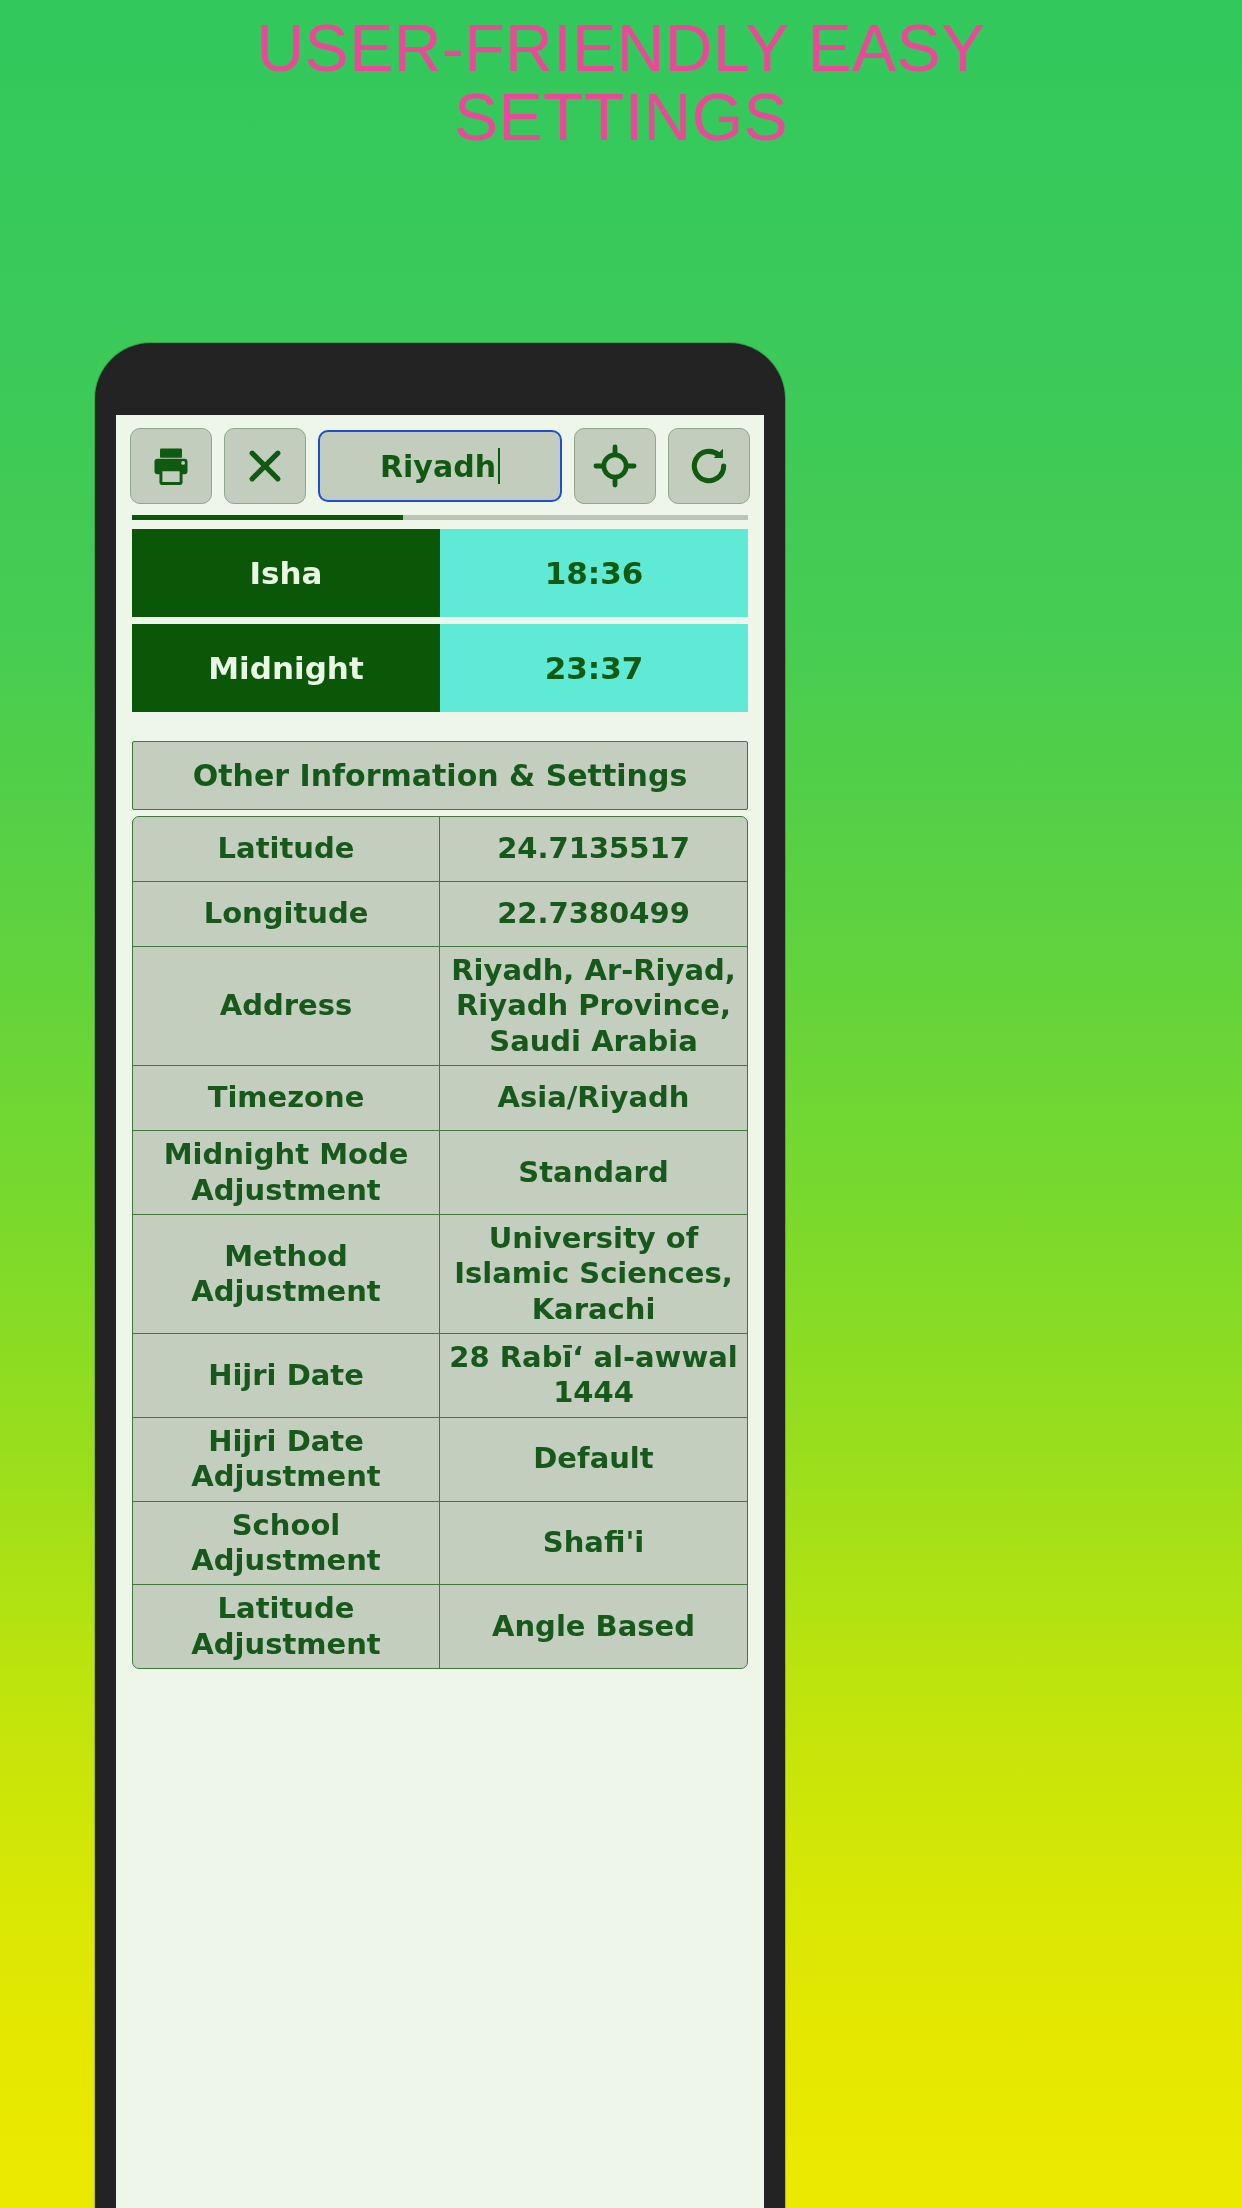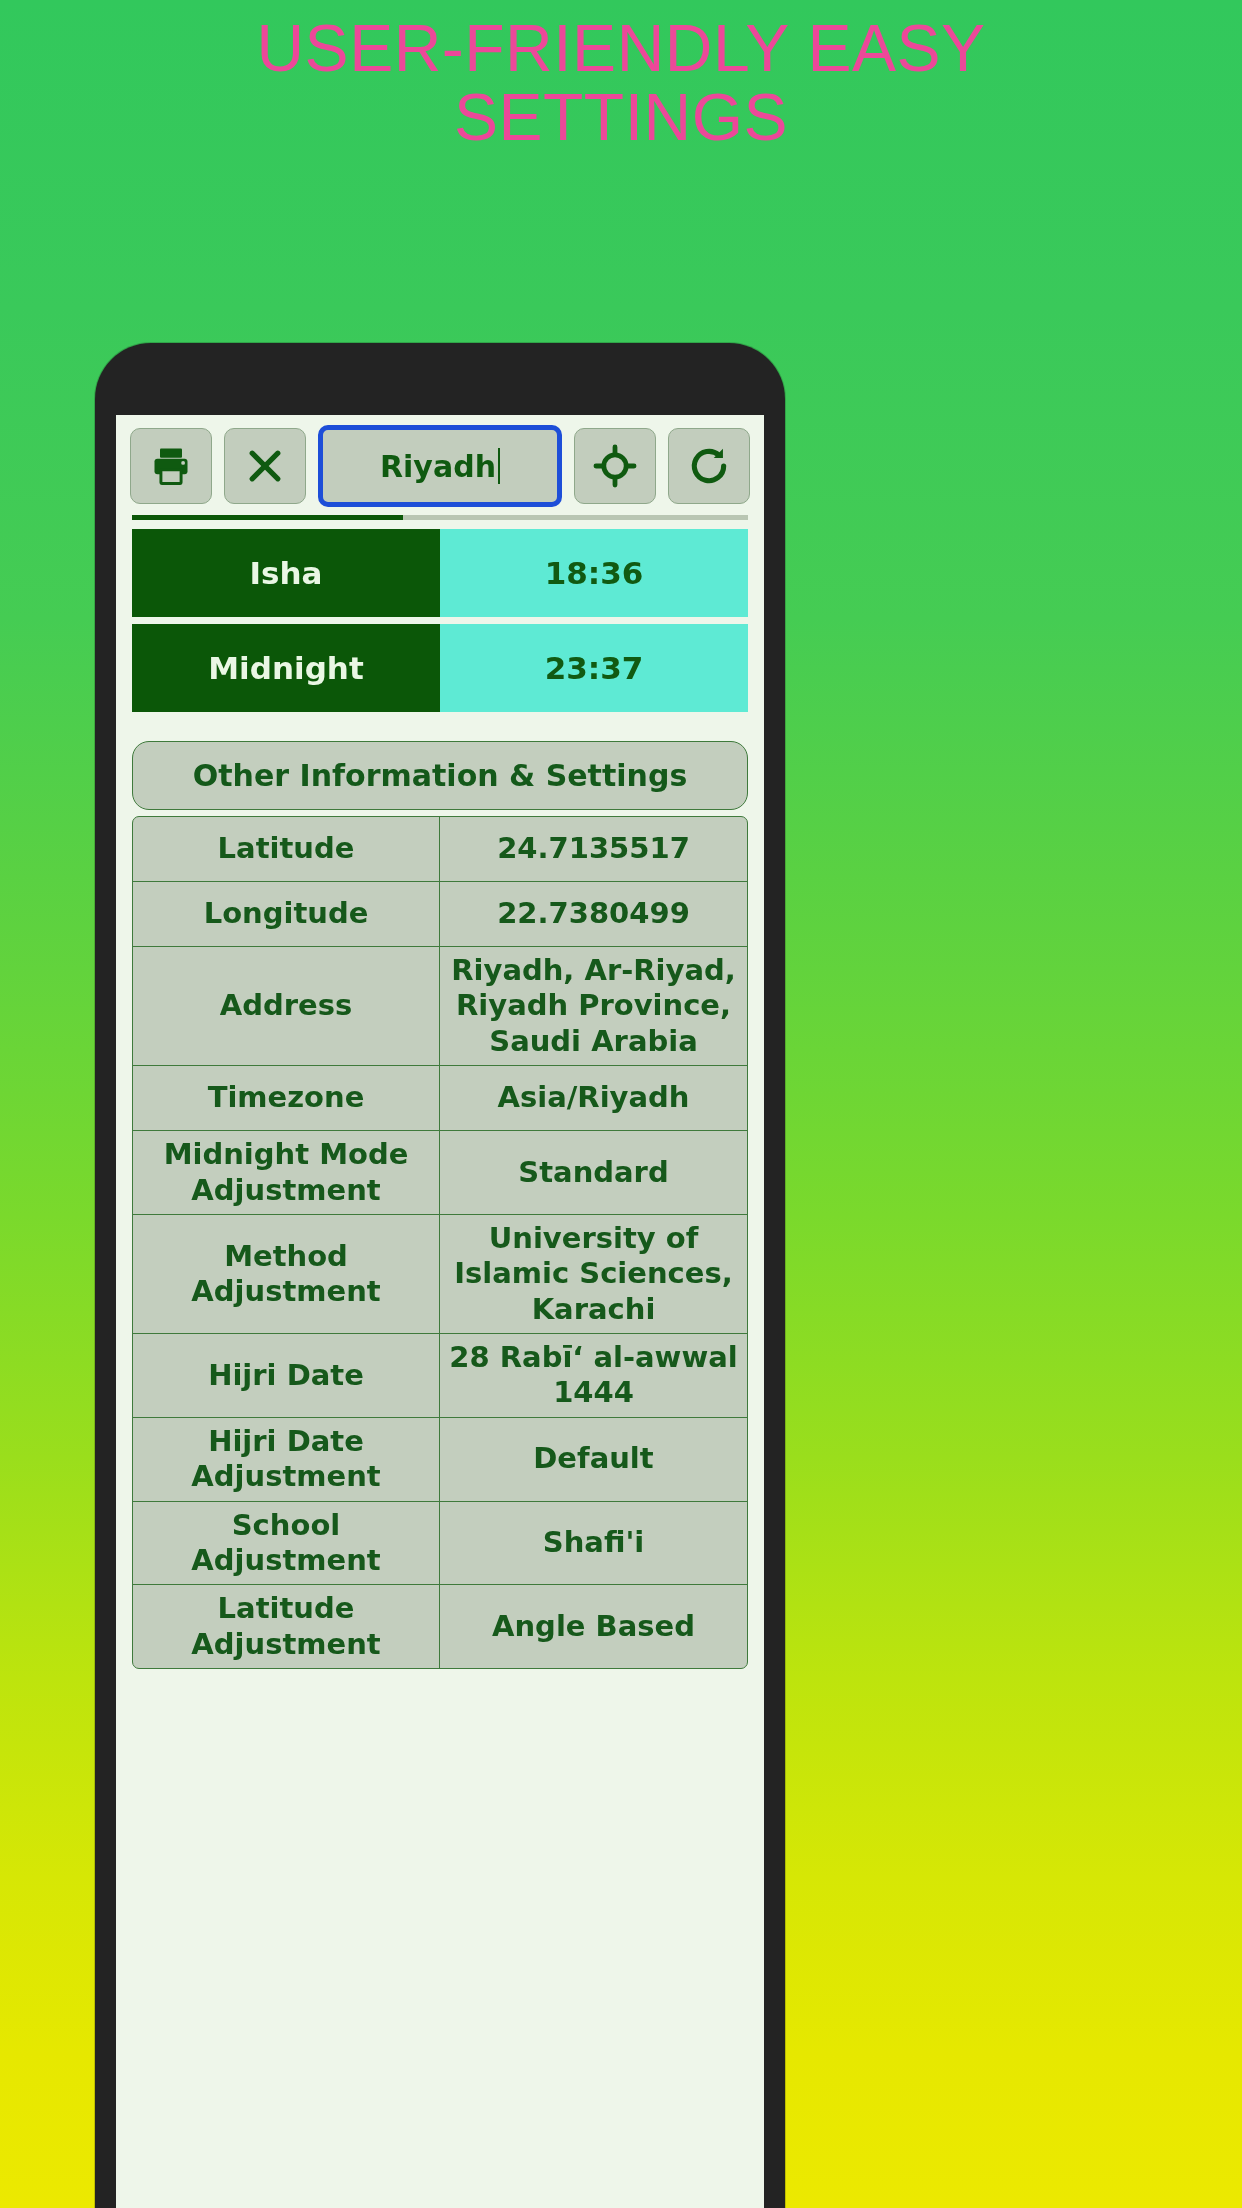--- a/index.html
+++ b/index.html
@@ -100,23 +100,23 @@
     background:#c2cdbd;
     border:1px solid #8fa88b;
     border-radius:10px;
     display:flex; align-items:center; justify-content:center;
     cursor:pointer;
     flex:0 0 auto;
   }
   .tbtn svg { width:44px; height:44px; }
   .city-field {
     flex:1 1 auto;
-    height:82px;
+    height:72px;
     background:#c2cdbd;
-    border:5px solid #1d4ed8;
+    border:2px solid #1d4ed8;
     border-radius:10px;
     display:flex; align-items:center; justify-content:center;
     color:#0f5a10;
     font-size:30px;
     font-weight:600;
     position:relative;
     cursor:text;
   }
   .city-field .caret {
     display:inline-block;
@@ -155,21 +155,21 @@
     background:#5eead4;
     color:#115a12;
     display:flex; align-items:center; justify-content:center;
     font-size:31px; font-weight:bold;
   }
 
   
   .settings { padding:22px 16px 0 16px; background:#eef6ea; }
   .sect-head {
     border:1px solid #3f7a3c;
-    border-radius:17px;
+    border-radius:2px;
     background:#c3cebe;
     color:#14591a;
     text-align:center;
     font-size:30px; font-weight:bold;
     padding:16px 0;
     margin-bottom:6px;
   }
   .stable {
     border:1px solid #3f7a3c;
     border-radius:7px;

